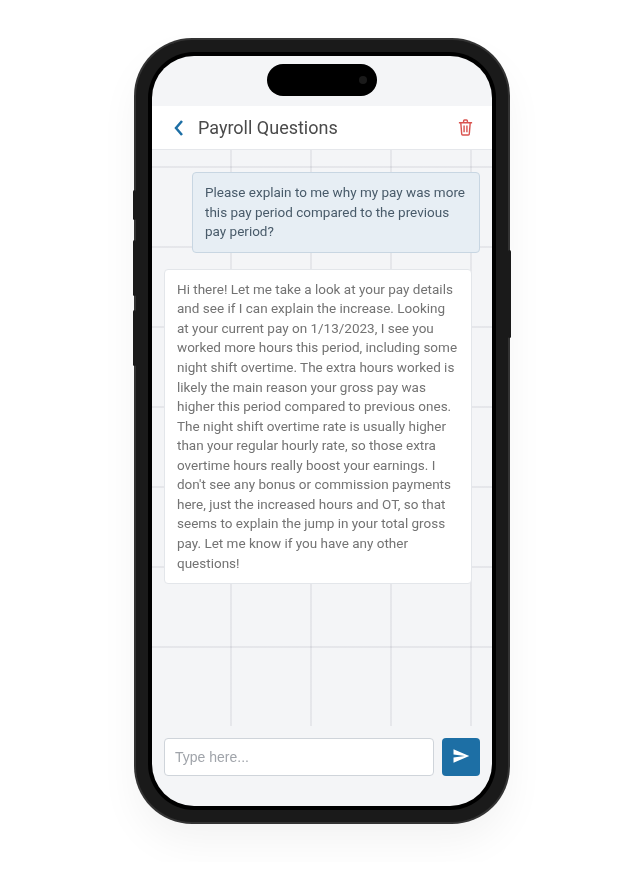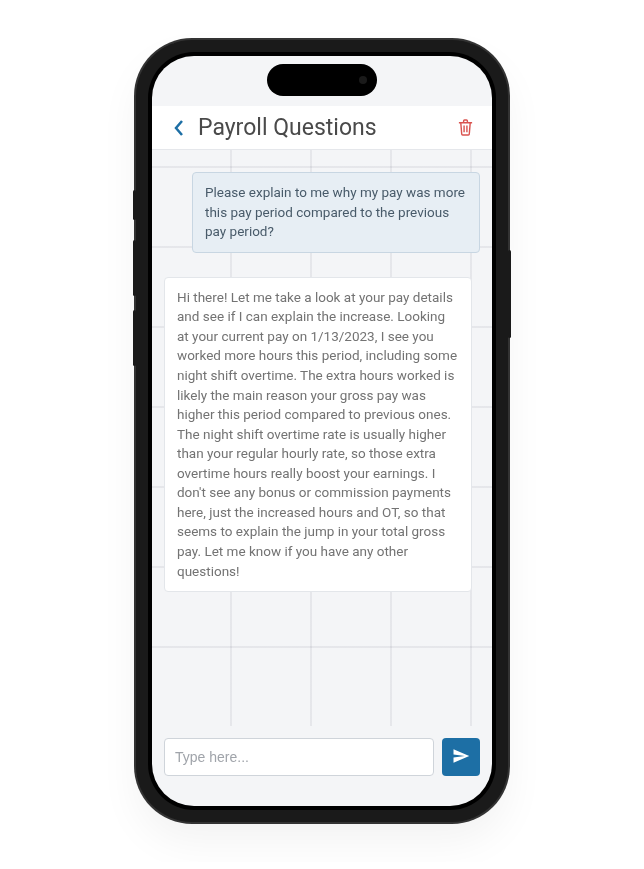--- a/index.html
+++ b/index.html
@@ -50,34 +50,34 @@
     .statusbar { height:50px; flex-shrink:0; }
     .header {
       background:#fff; height:44px; display:flex; align-items:center;
       padding:0 14px; border-bottom:1px solid #e5e7eb; flex-shrink:0;
     }
     .back {
       width:26px; height:26px; display:flex; align-items:center; justify-content:center;
       cursor:pointer;
     }
     .back svg { width:10px; height:16px; stroke:#1d6fa5; stroke-width:2.5; fill:none; }
-    .title { font-size:23px; color:#4a4a4a; margin-left:6px; flex:1; }
+    .title { font-size:18px; color:#4a4a4a; margin-left:6px; flex:1; }
     .trash { width:26px; height:26px; display:flex; align-items:center; justify-content:center; cursor:pointer; }
     .trash svg { width:17px; height:19px; fill:none; stroke:#d9534f; stroke-width:1.5; }
     .chat {
       flex:1; overflow:hidden; position:relative; padding:22px 12px 0;
       background:
         repeating-linear-gradient(  0deg, transparent 0 78px, #f0f0f2 78px 80px),
         repeating-linear-gradient( 90deg, transparent 0 78px, #f0f0f2 78px 80px),
         #f4f5f7;
       background-blend-mode:multiply;
     }
     .bubble {
       border-radius:4px; padding:10px 12px; font-size:13.5px; line-height:1.45;
-      margin-bottom:24px;
+      margin-bottom:16px;
     }
     .user {
       background:#e7eef4; border:1px solid #c8d6e2; color:#495b6a;
       margin-left:28px;
     }
     .assistant {
       background:#fff; border:1px solid #e3e6ea; color:#737373;
       margin-right:8px;
     }
     .composer {

